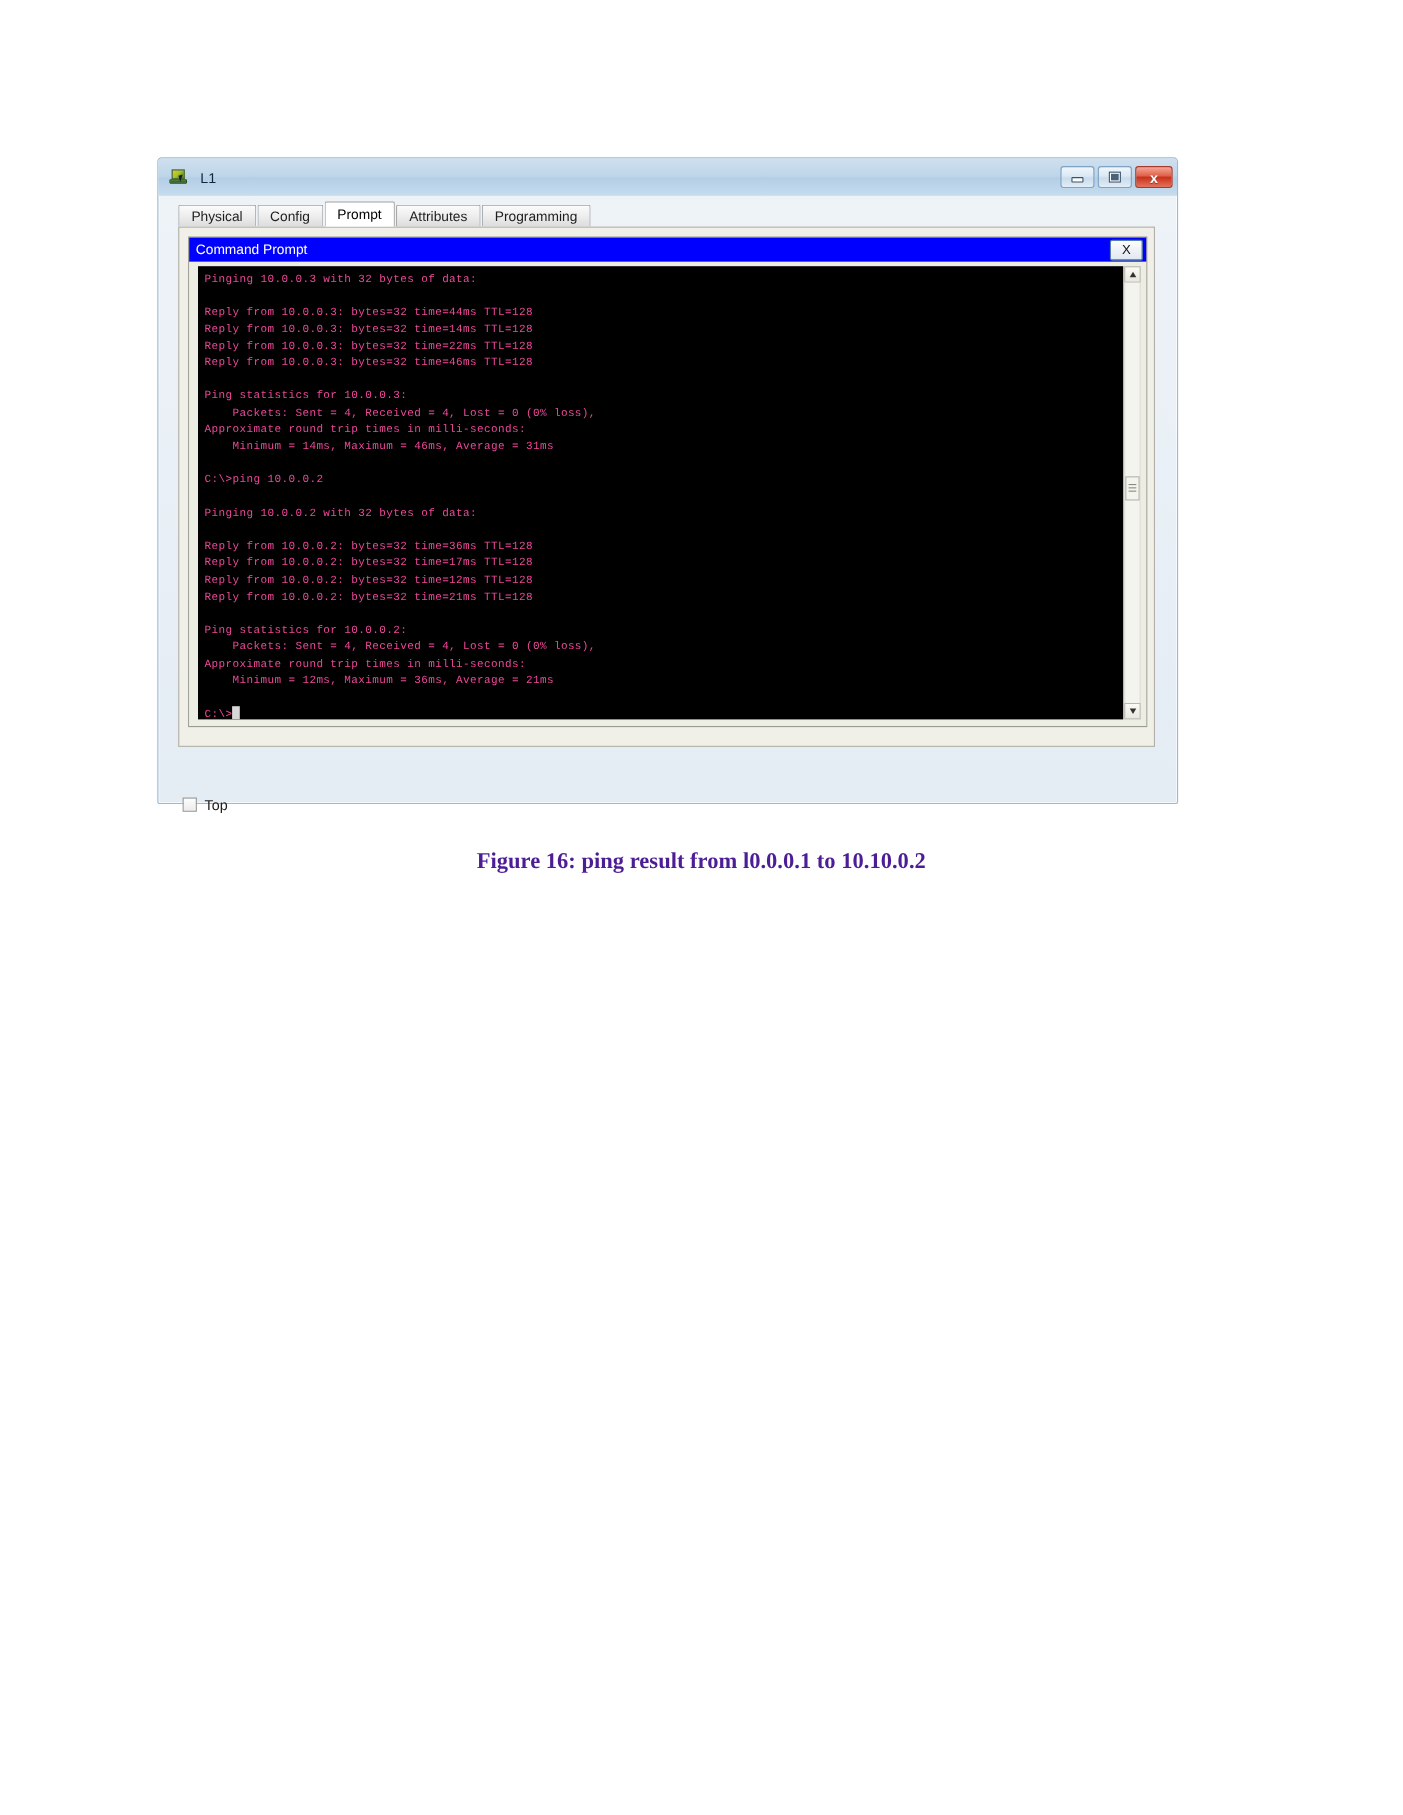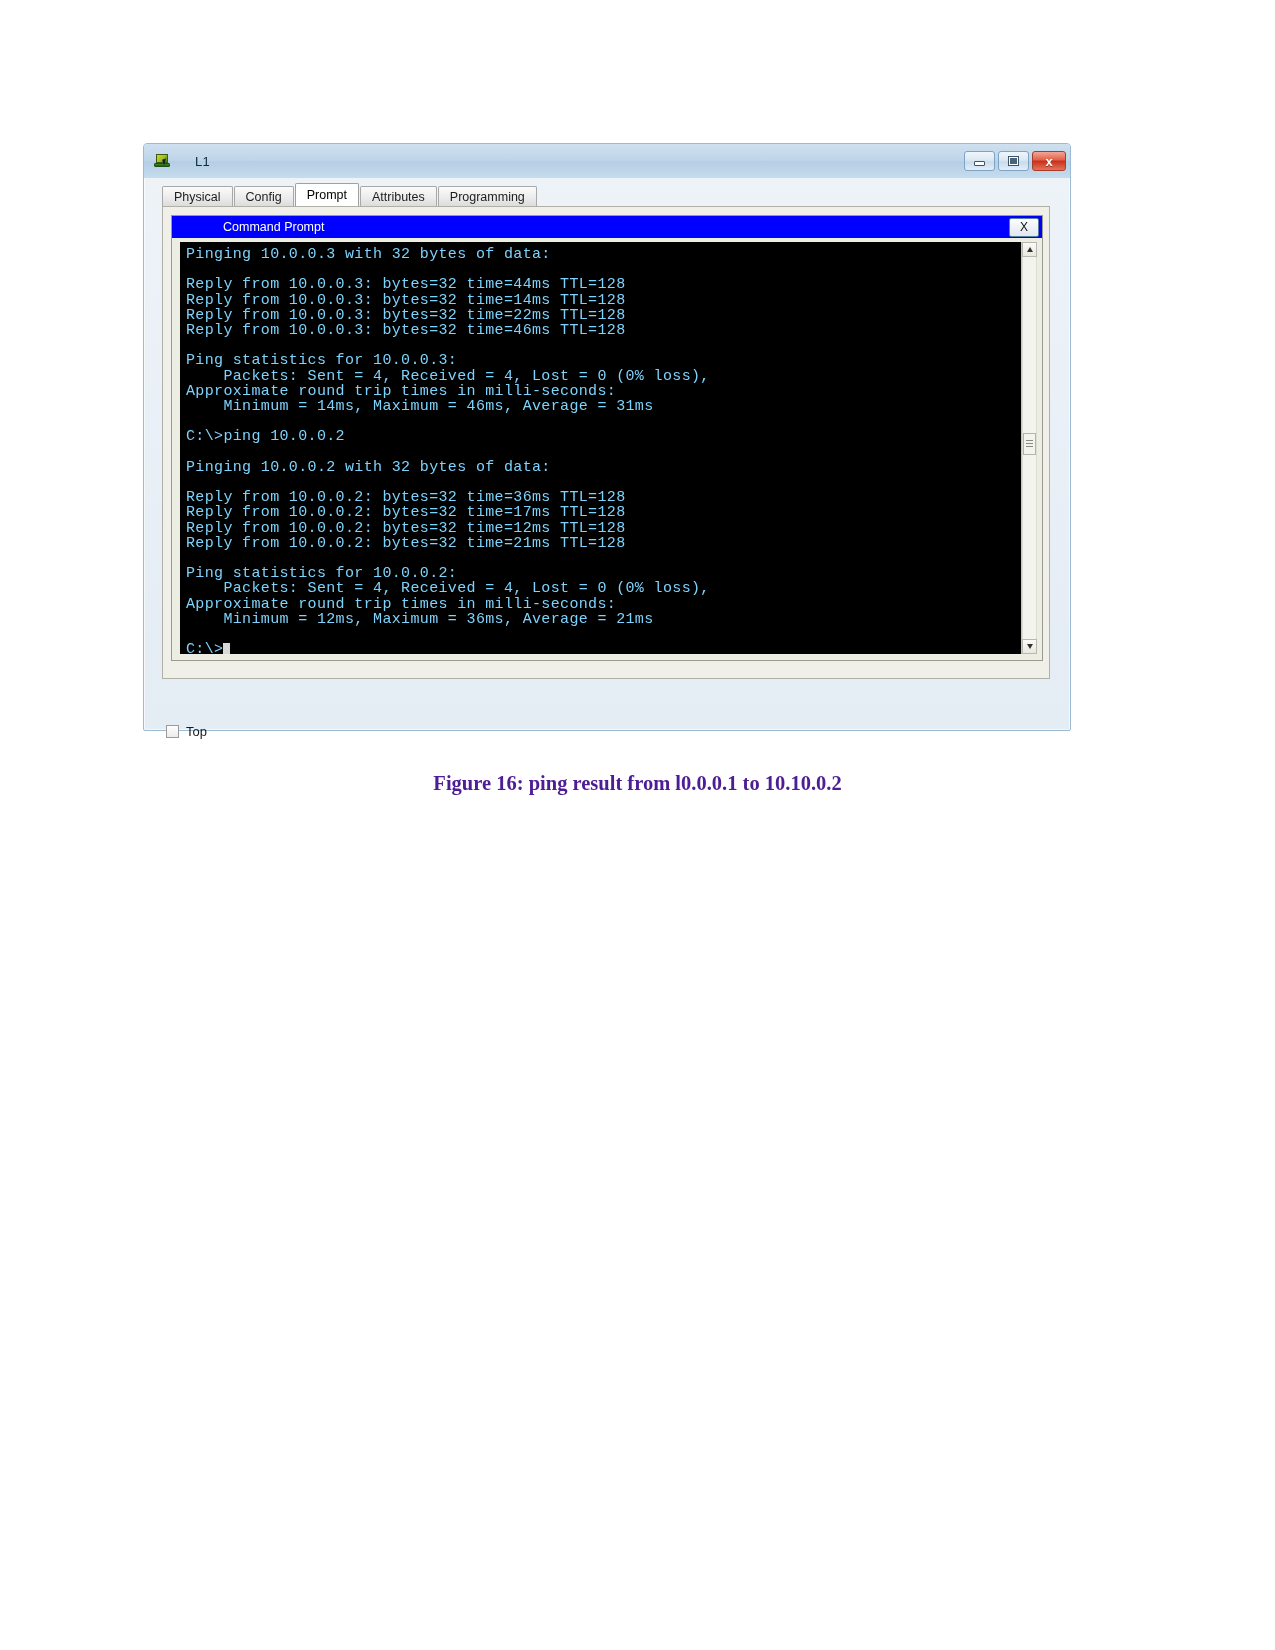--- a/index.html
+++ b/index.html
@@ -36,21 +36,21 @@
     background: linear-gradient(180deg, #cfe0ef 0%, #bed5e9 48%, #b4cee5 52%, #c6dcee 100%);
     border-radius: 3px 3px 0 0;
     display: flex;
     align-items: center;
     padding: 0 4px 0 10px;
     box-sizing: border-box;
   }
   .title-left {
     display: flex;
     align-items: center;
-    gap: 23px;
+    gap: 10px;
     flex: 1;
     min-width: 0;
   }
   .app-icon {
     width: 18px;
     height: 16px;
     position: relative;
     flex: 0 0 auto;
   }
   .app-icon .screen {
@@ -207,21 +207,20 @@
     justify-content: space-between;
     padding-left: 6px;
     padding-right: 3px;
     box-sizing: border-box;
     flex: 0 0 auto;
   }
   .cmd-title {
     color: #ffffff;
     font-size: 12.5px;
     white-space: nowrap;
-    margin-left: 45px;
   }
   .cmd-close {
     width: 30px;
     height: 19px;
     border: 1px solid #5a7ea8;
     border-radius: 2px;
     background: linear-gradient(180deg, #fdfdfd 0%, #eef2f6 50%, #e1e8f0 100%);
     color: #111;
     font-size: 12px;
     display: flex;
@@ -244,23 +243,23 @@
     background: #000000;
     overflow: hidden;
     position: relative;
     padding: 5px 0 0 6px;
     box-sizing: border-box;
     min-width: 0;
   }
   .term pre {
     margin: 0;
     font-family: "Liberation Mono", "DejaVu Sans Mono", monospace;
-    font-size: 15px;
+    font-size: 10px;
     line-height: 15.2px;
-    color: #7dd3fc;
+    color: #ec4899;
     white-space: pre;
     letter-spacing: 0.35px;
   }
   .caret {
     display: inline-block;
     width: 7px;
     height: 12px;
     background: #d8d8d8;
     vertical-align: -2px;
     margin-left: 0px;

